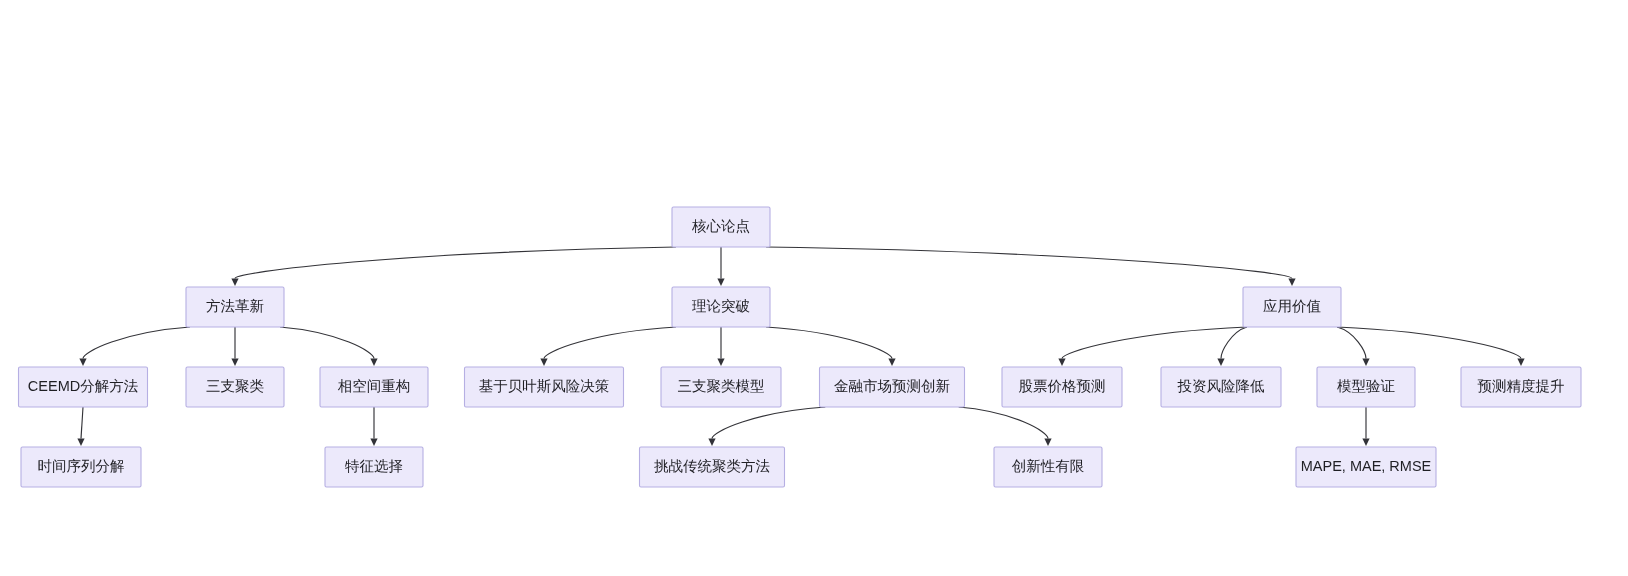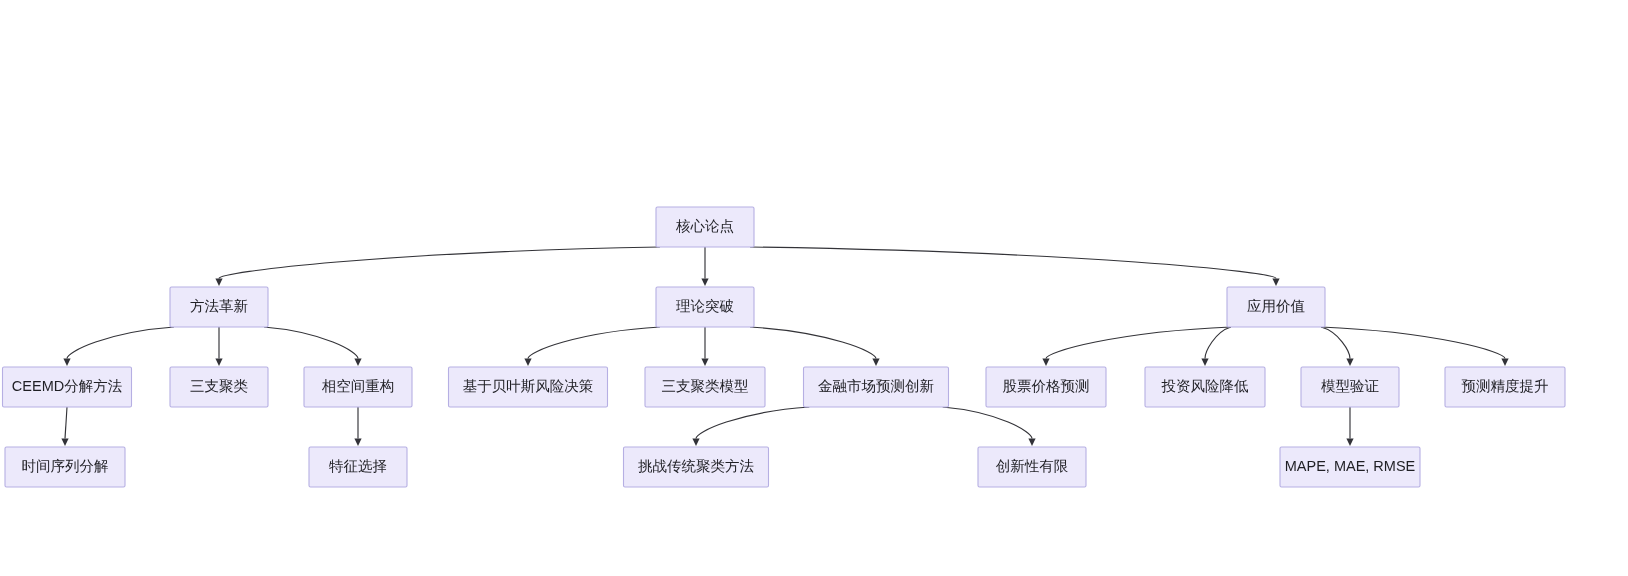--- a/index.html
+++ b/index.html
@@ -11,20 +11,21 @@
     width: 1628px;
     height: 576px;
     font-family: "Liberation Sans", "DejaVu Sans", sans-serif;
     overflow: hidden;
   }
   #diagram-root {
     position: relative;
     width: 1336px;
     height: 576px;
     background: #ffffff;
+    margin-left: 16px;
   }
   svg#flow-svg {
     position: absolute;
     left: 0;
     top: 0;
     width: 1628px;
     height: 576px;
     display: block;
   }
   .node-rect {

